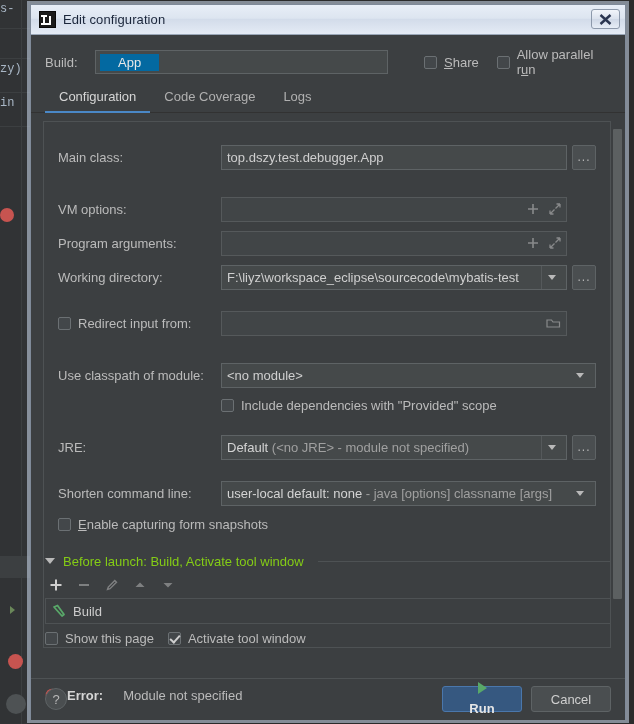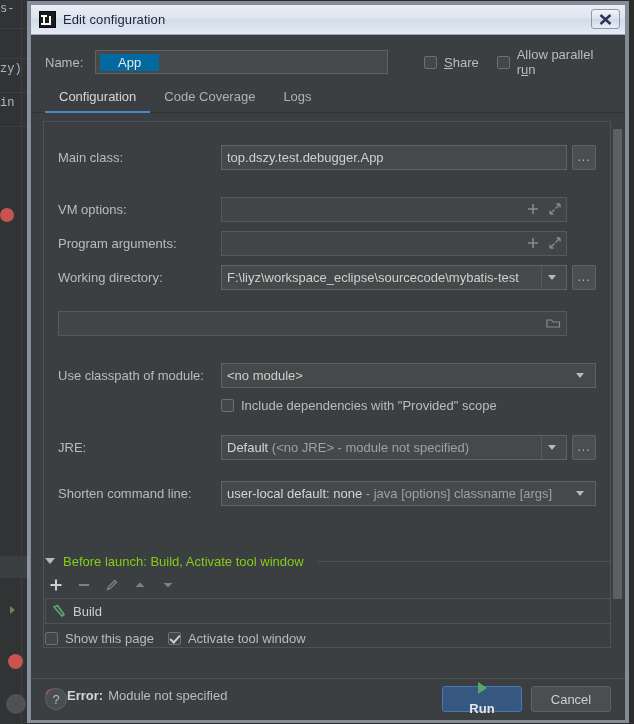--- a/index.html
+++ b/index.html
@@ -271,21 +271,21 @@
 
   
   #error-bar {
     position: absolute; left: 0; right: 0;
     top: 643px; height: 33px;
     border-top: 1px solid #4e5254;
     display: flex; align-items: center; padding: 0 14px;
     font-size: 13px; color: #bbbbbb;
   }
   #error-icon { margin-right: 8px; display: block; flex: none; }
-  #error-word { font-weight: bold; color: #d6d6d6; margin-right: 5px; }
+  #error-word { font-weight: bold; color: #d6d6d6; margin-right: 20px; }
 
   
   #footer {
     position: absolute; left: 0; right: 0; bottom: 0;
     height: 42px; display: flex; align-items: center;
     padding: 0 14px;
   }
   #help-btn {
     width: 22px; height: 22px; border-radius: 50%;
     background: #4a4e50; border: 1px solid #5e6365;
@@ -343,21 +343,21 @@
     <div id="close-btn">
       <svg width="13" height="11" viewBox="0 0 13 11">
         <path d="M1.5 1 L11.5 10 M11.5 1 L1.5 10" stroke="#2a3550" stroke-width="2.4" fill="none"></path>
       </svg>
     </div>
   </div>
 
   <div id="body">
 
     <div id="name-row">
-      <span class="lbl" id="name-label">Name:</span>
+      <span class="lbl" id="name-label">Build:</span>
       <div id="name-input">
         <span id="name-value">App</span>
       </div>
       <div class="top-check" id="share-check">
         <span class="cbox"></span>
         <span><span class="mn">S</span>hare</span>
       </div>
       <div class="top-check">
         <span class="cbox"></span>
         <span>Allow parallel r<span class="mn">u</span>n</span>
@@ -437,20 +437,24 @@
             <div class="btn-dots">
                 <span>...</span>
               </div>
           </div>
         </div>
 
         <div class="spacer-sm"></div>
 
 
         <div class="row">
+          <span class="lrow-check">
+            <span class="cbox"></span>
+            <span>Redirect input from:</span>
+          </span>
           <div class="ctl">
             <div class="field empty">
               <span></span>
               <span class="inline-icons">
                 <svg class="ico" width="15" height="12" viewBox="0 0 15 12">
                   <path d="M1 10 V3 H5.5 L7 5 H13.5 V10 Z" fill="none" stroke="#c2c2c2" stroke-width="1.2"></path>
                 </svg>
               </span>
             </div>
             <div style="width:29px;flex:none;"></div>
@@ -506,20 +510,26 @@
               <span>&nbsp;</span>
               <span class="scl-dim">- java [options] classname [args]</span>
               <span class="combo-arrow-box" style="margin-left:auto;border-left:none;">
                 <span class="arrow-down"></span>
               </span>
             </div>
             <div style="width:0px;flex:none;"></div>
           </div>
         </div>
 
+        <div class="row" style="height:28px;">
+          <span style="display:flex;align-items:center;font-size:13px;color:#bbbbbb;">
+            <span class="cbox"></span>
+            <span><span class="mn">E</span>nable capturing form snapshots</span>
+          </span>
+        </div>
 
       </div>
 
       <div id="before-launch">
         <div id="bl-header">
           <span class="tri-down"></span>
           <span>Before launch: Build, Activate tool window</span>
           <span id="bl-line"></span>
         </div>
 

